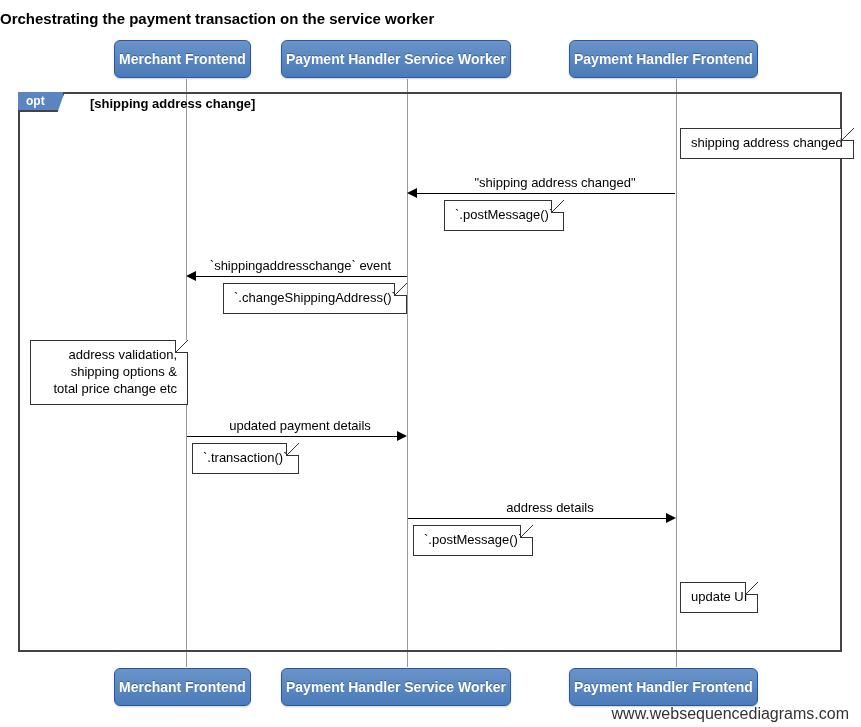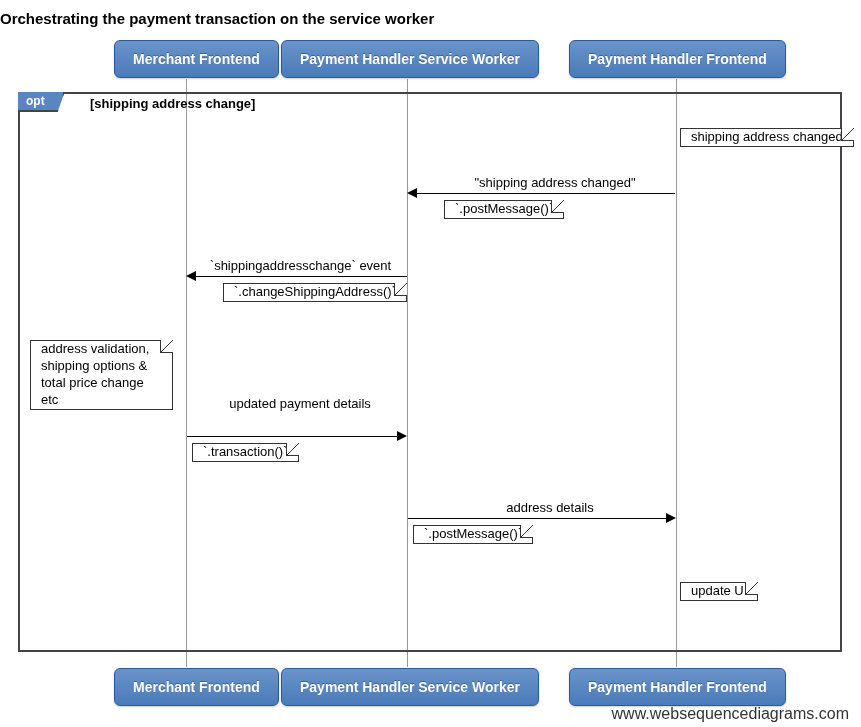--- a/index.html
+++ b/index.html
@@ -1,15 +1,15 @@
 <!DOCTYPE html>
 <html><head>
 <meta charset="utf-8">
 <style>
-  * { box-sizing: border-box; }
+  * { box-sizing: border-box; text-align: right; }
   body {
     margin: 0;
     padding: 0;
     font-family: Arial, Helvetica, sans-serif;
     background: #fff;
     width: 861px;
     height: 727px;
     position: relative;
   }
   .title {
@@ -23,21 +23,21 @@
   }
   .participant {
     position: absolute;
     background: linear-gradient(#6a93c9, #4a7bb9);
     border: 1px solid #2a5a99;
     border-radius: 6px;
     color: #fff;
     font-size: 14px;
     font-weight: bold;
     text-align: right;
-    padding: 10px 18px;
+    padding: 10px 4px;
     text-shadow: 0 -1px 0 rgba(0,0,0,0.3);
     box-shadow: 0 1px 2px rgba(0,0,0,0.2);
     white-space: nowrap;
   }
   .lifeline {
     position: absolute;
     width: 1px;
     background: #999;
     top: 79px;
     height: 588px;
@@ -90,21 +90,21 @@
     width: 0; height: 0;
     border-top: 5px solid transparent;
     border-bottom: 5px solid transparent;
     border-left: 10px solid #000;
   }
   .note {
     position: absolute;
     background: #fff;
     border: 1px solid #333;
     font-size: 13px;
-    padding: 0 10px;
+    padding: 6px 10px;
     line-height: 1.3;
   }
   .note::after {
     content: "";
     position: absolute;
     top: -1px;
     right: -1px;
     width: 12px;
     height: 12px;
     background: linear-gradient(135deg, #fff 0%, #fff 48%, #333 48%, #333 54%, #fff 54%);
@@ -142,25 +142,25 @@
 <div class="arrow-label" style="top:175px; left:440px; width:230px">"shipping address changed"</div>
 <div class="arrow-line" style="top:193px; left:411px; width:264px"></div>
 <div class="arrow-head-l" style="top:188px; left:407px"></div>
 <div class="note" style="top:200px; left:444px">`.postMessage()`</div>
 
 <div class="arrow-label" style="top:258px; left:198px; width:205px">`shippingaddresschange` event</div>
 <div class="arrow-line" style="top:276px; left:190px; width:217px"></div>
 <div class="arrow-head-l" style="top:271px; left:186px"></div>
 <div class="note" style="top:283px; left:223px">`.changeShippingAddress()`</div>
 
-<div class="note" style="top:340px; left:30px; width:143px; white-space:pre-line">address validation,
+<div class="note" style="top:340px; left:30px; width:158px; white-space:pre-line">address validation,
 shipping options &amp;
 total price change etc</div>
 
-<div class="arrow-label" style="top:396px; left:220px; width:160px">updated payment details</div>
+<div class="arrow-label" style="top:418px; left:220px; width:160px">updated payment details</div>
 <div class="arrow-line" style="top:436px; left:187px; width:216px"></div>
 <div class="arrow-head-r" style="top:431px; left:397px"></div>
 <div class="note" style="top:443px; left:192px">`.transaction()`</div>
 
 <div class="arrow-label" style="top:500px; left:490px; width:120px">address details</div>
 <div class="arrow-line" style="top:518px; left:408px; width:264px"></div>
 <div class="arrow-head-r" style="top:513px; left:666px"></div>
 <div class="note" style="top:525px; left:413px">`.postMessage()`</div>
 
 <div class="note" style="top:582px; left:680px">update UI</div>

